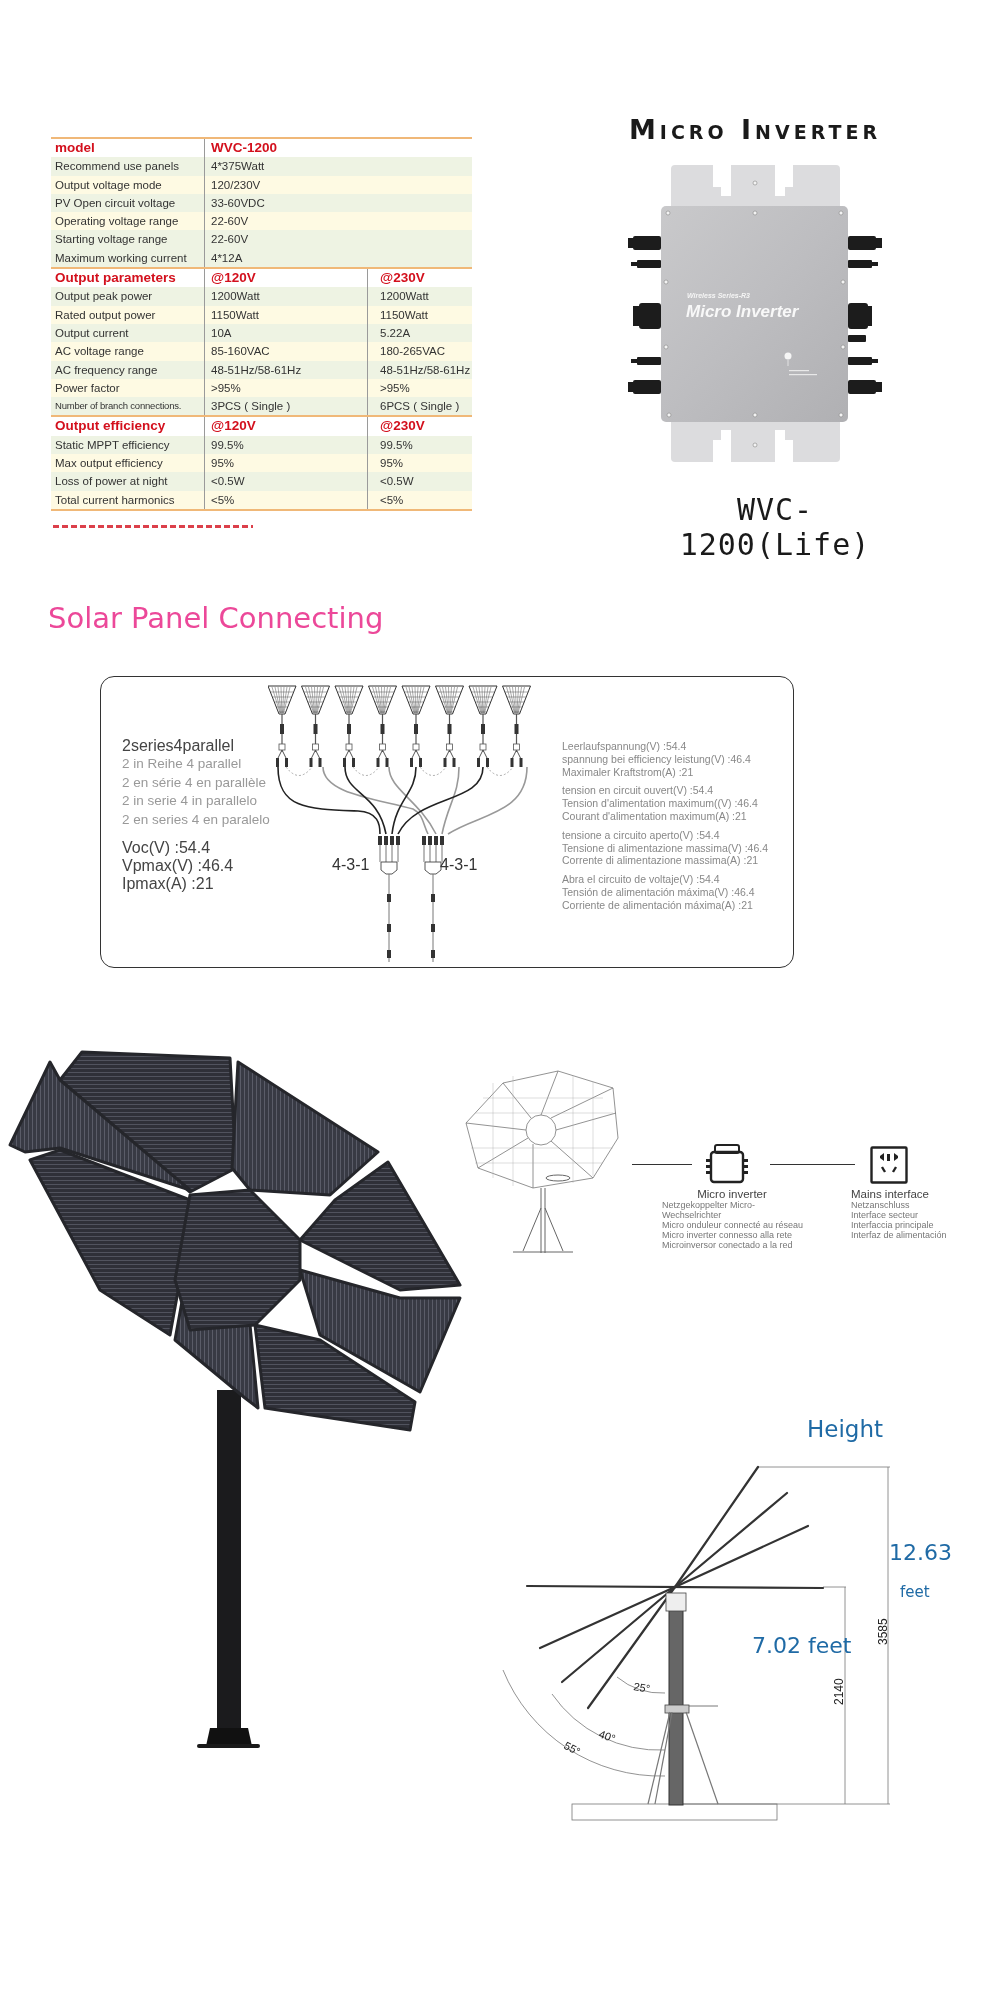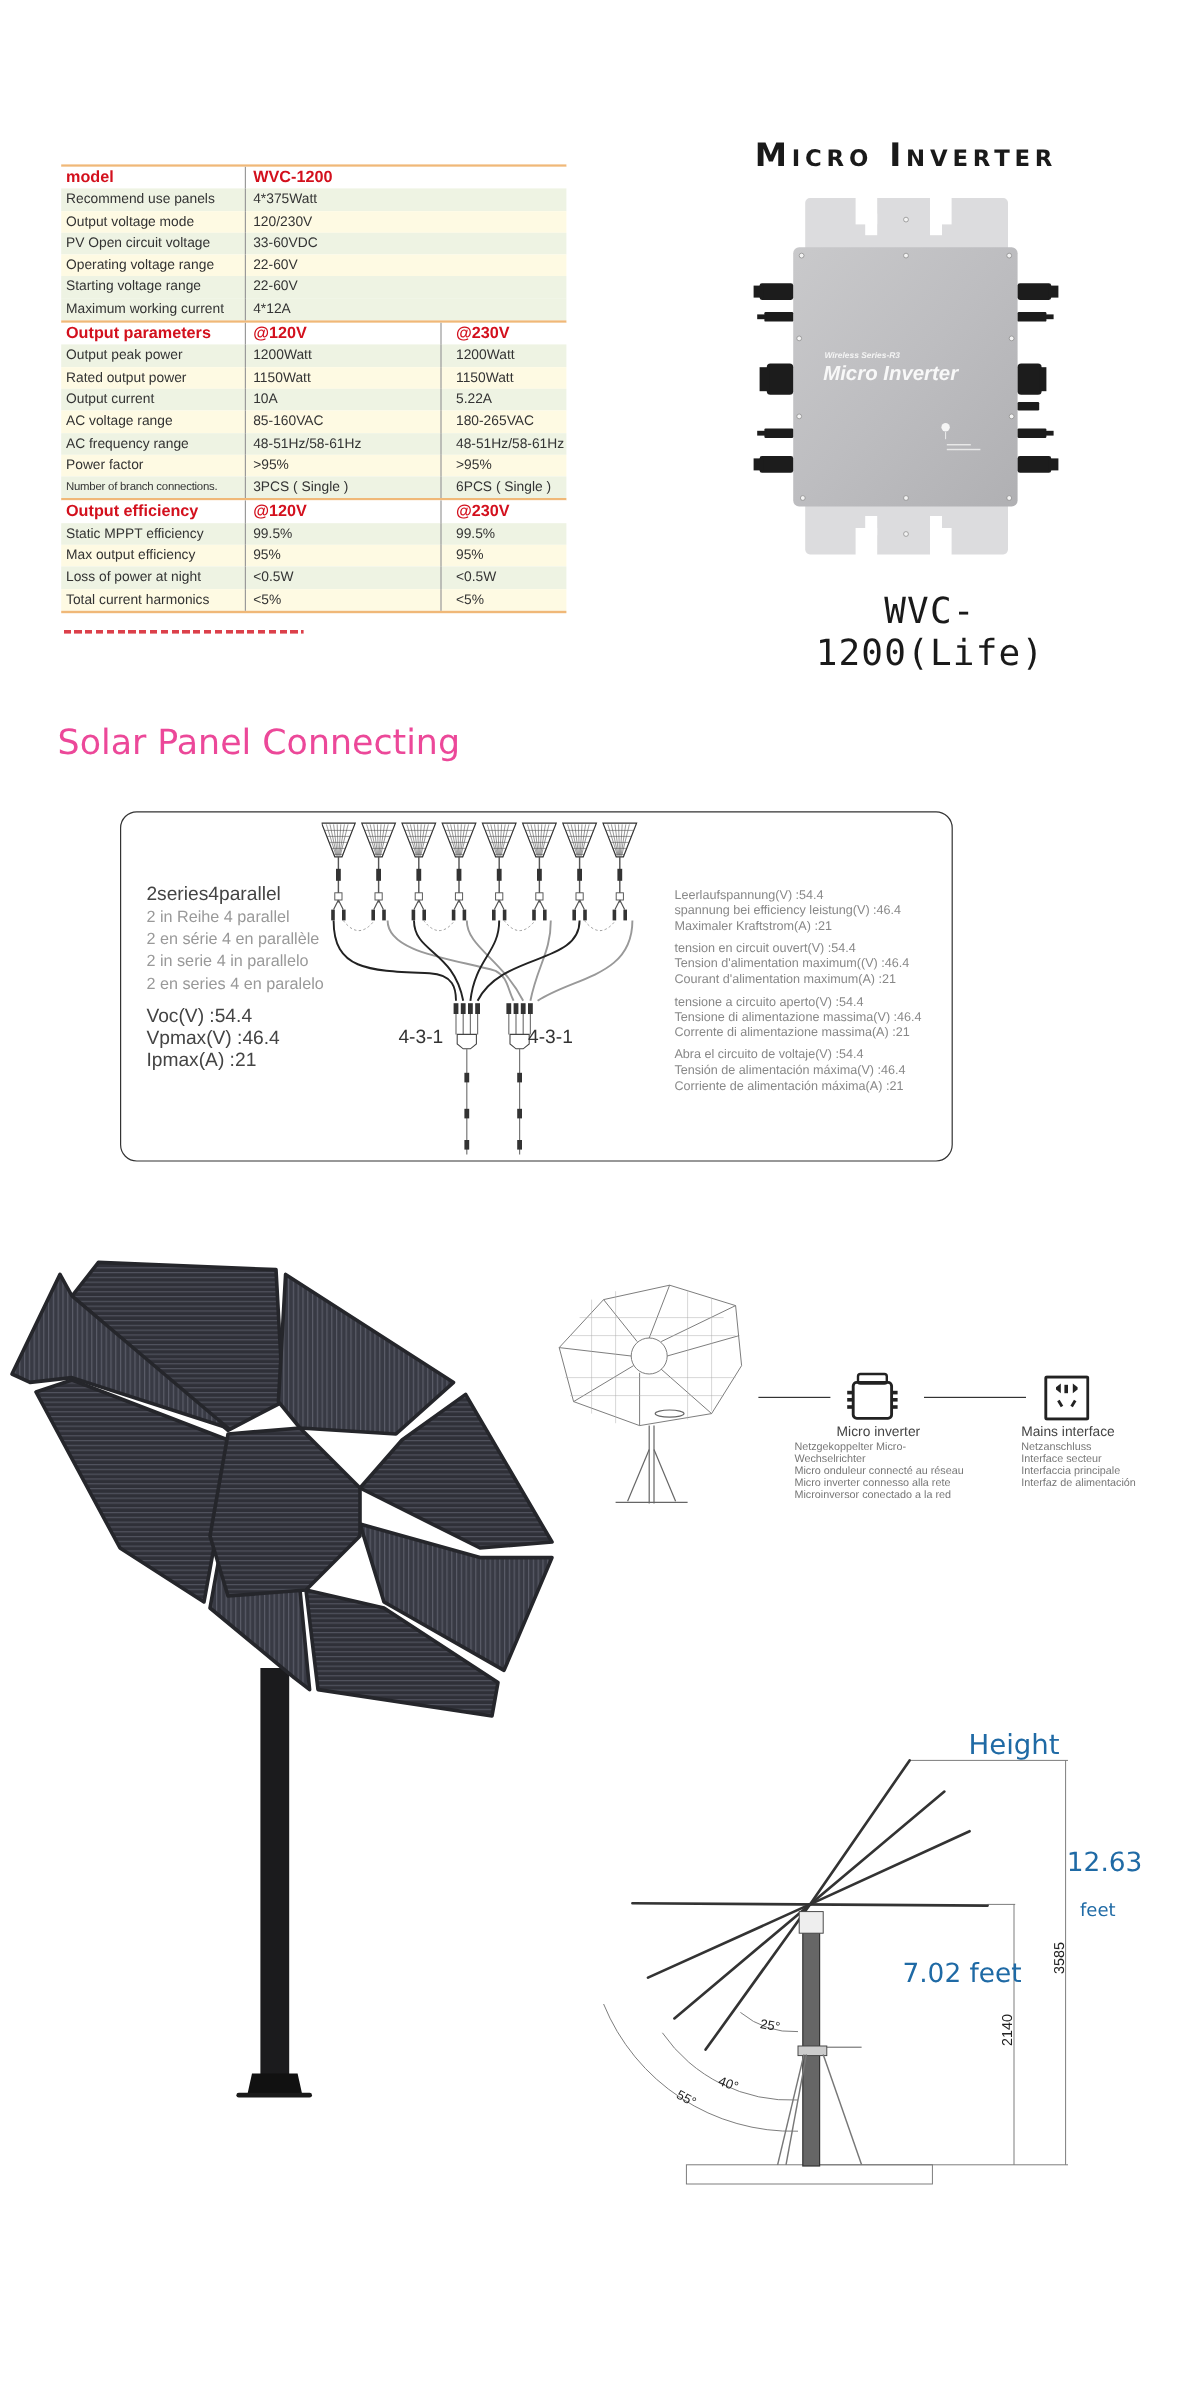--- a/index.html
+++ b/index.html
@@ -550,21 +550,21 @@
   <div class="flow-sub">Microinversor conectado a la red</div>
 </div>
 <div class="abs" style="left:851px; top:1188px; width:130px;">
   <div class="flow-label">Mains interface</div>
   <div class="flow-sub">Netzanschluss</div>
   <div class="flow-sub">Interface secteur</div>
   <div class="flow-sub">Interfaccia principale</div>
   <div class="flow-sub">Interfaz de alimentación</div>
 </div>
 
-<div class="abs blue-txt" style="left:807px; top:1416px; font-size:23px;margin-top:26px;">Height</div>
+<div class="abs blue-txt" style="left:807px; top:1416px; font-size:23px;">Height</div>
 
 <svg class="abs" style="left:500px; top:1400px;" width="400" height="430" viewBox="0 0 400 430">
   <g stroke="#777" stroke-width="0.8" fill="none">
 
     <line x1="258" y1="67" x2="390" y2="67"></line>
     <line x1="388" y1="67" x2="388" y2="404"></line>
     <line x1="323" y1="187" x2="346" y2="187"></line>
     <line x1="345" y1="187" x2="345" y2="404"></line>
     <line x1="180" y1="404" x2="390" y2="404"></line>
 

